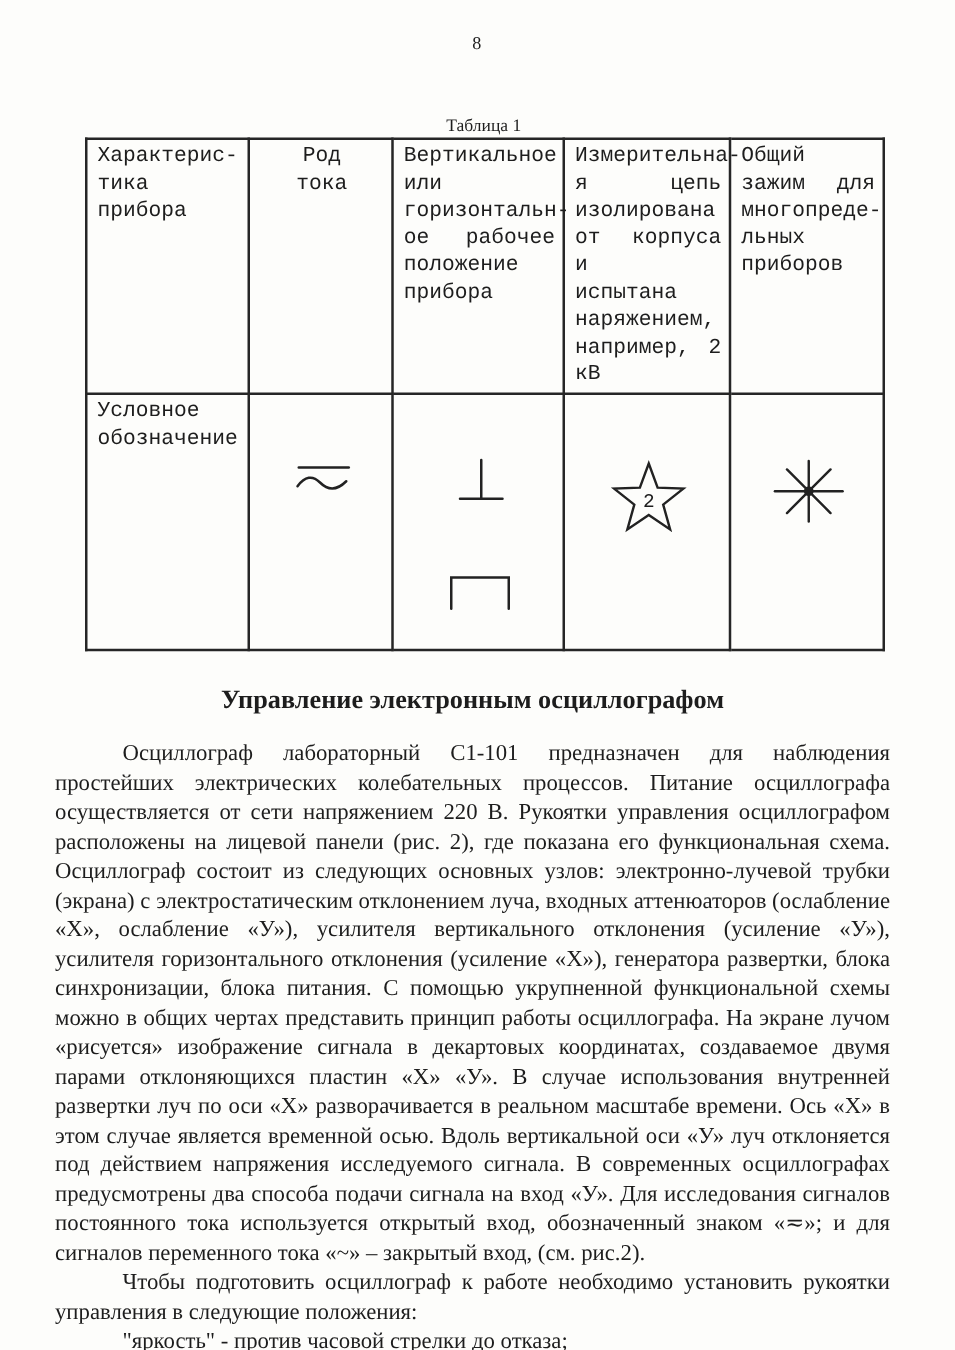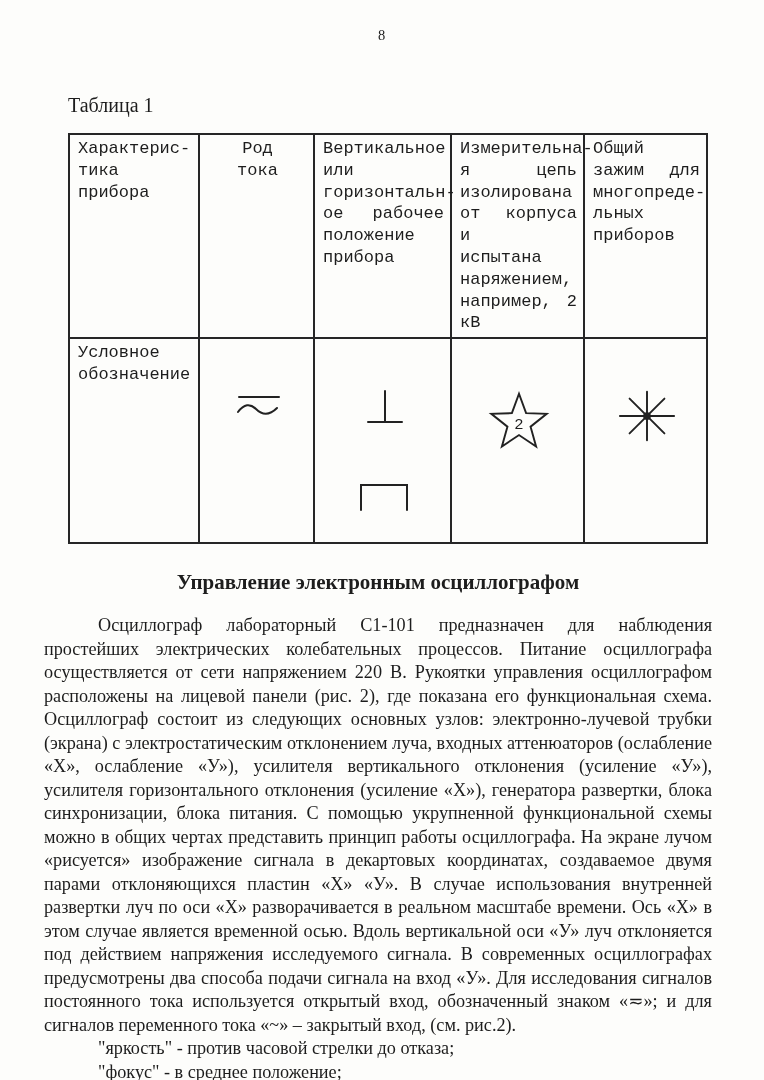--- a/index.html
+++ b/index.html
@@ -12,23 +12,23 @@
     overflow:hidden;
   }
   .page-number {
     text-align:center;
     padding-top:27px;
     font-size:14.5px;
     letter-spacing:1px;
   }
   .table-caption {
     width:638px;
-    margin:50px 0 16px 68px;
-    text-align:left;
-    font-size:20px;
+    margin:50px 0 0 68px;
+    text-align:center;
+    font-size:14px;
   }
   table.symbols-table {
     border-collapse:collapse;
     table-layout:fixed;
     width:638px;
     margin-left:68px;
     font-family:Liberation Mono, monospace;
   }
   table.symbols-table td {
     border:2px solid #262626;
@@ -158,20 +158,21 @@
         </span>
       </td>
     </tr>
   </tbody>
     </table>
 
   <h2 class="heading">Управление электронным осциллографом</h2>
 
   <div class="body-text">
     <p>Осциллограф лабораторный С1-101 предназначен для наблюдения простейших электрических колебательных процессов. Питание осциллографа осуществляется от сети напряжением 220 В. Рукоятки управления осциллографом расположены на лицевой панели (рис. 2), где показана его функциональная схема. Осциллограф состоит из следующих основных узлов: электронно-лучевой трубки (экрана) с электростатическим отклонением луча, входных аттенюаторов (ослабление «Х», ослабление «У»), усилителя вертикального отклонения (усиление «У»), усилителя горизонтального отклонения (усиление «Х»), генератора развертки, блока синхронизации, блока питания. С помощью укрупненной функциональной схемы можно в общих чертах представить принцип работы осциллографа. На экране лучом «рисуется» изображение сигнала в декартовых координатах, создаваемое двумя парами отклоняющихся пластин «Х» «У». В случае использования внутренней развертки луч по оси «Х» разворачивается в реальном масштабе времени. Ось «Х» в этом случае является временной осью. Вдоль вертикальной оси «У» луч отклоняется под действием напряжения исследуемого сигнала. В современных осциллографах предусмотрены два способа подачи сигнала на вход «У». Для исследования сигналов постоянного тока используется открытый вход, обозначенный знаком «≂»; и для сигналов переменного тока «~» – закрытый вход, (см. рис.2).</p>
+    <p>Чтобы подготовить осциллограф к работе необходимо установить рукоятки управления в следующие положения:</p>
   </div>
 
   <div class="settings-list">
     <div class="list-line">"яркость" - против часовой стрелки до отказа;</div>
     <div class="list-line">"фокус" - в среднее положение;</div>
 
   </div>
 
 </div>
 

